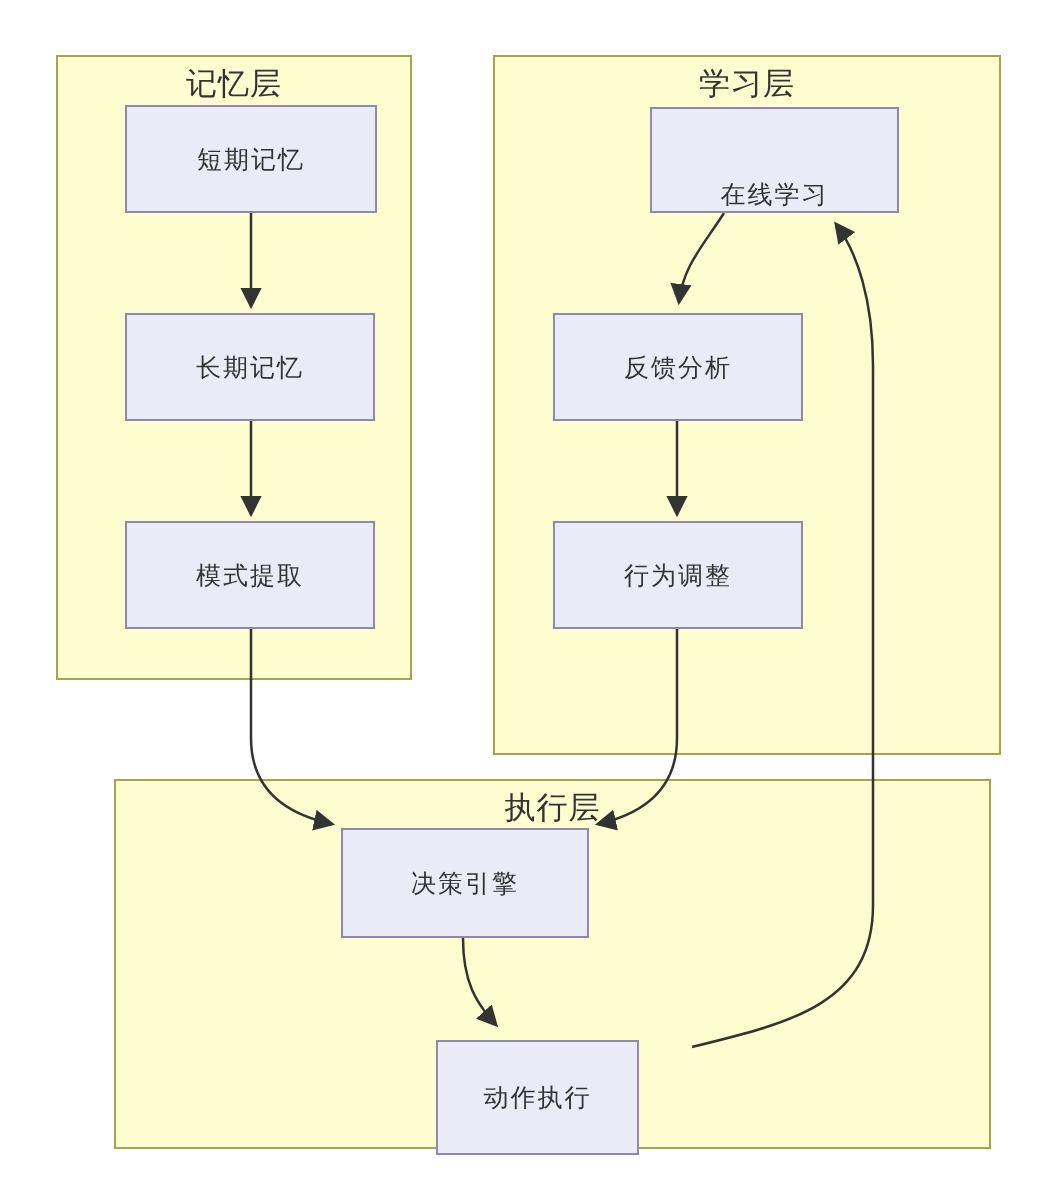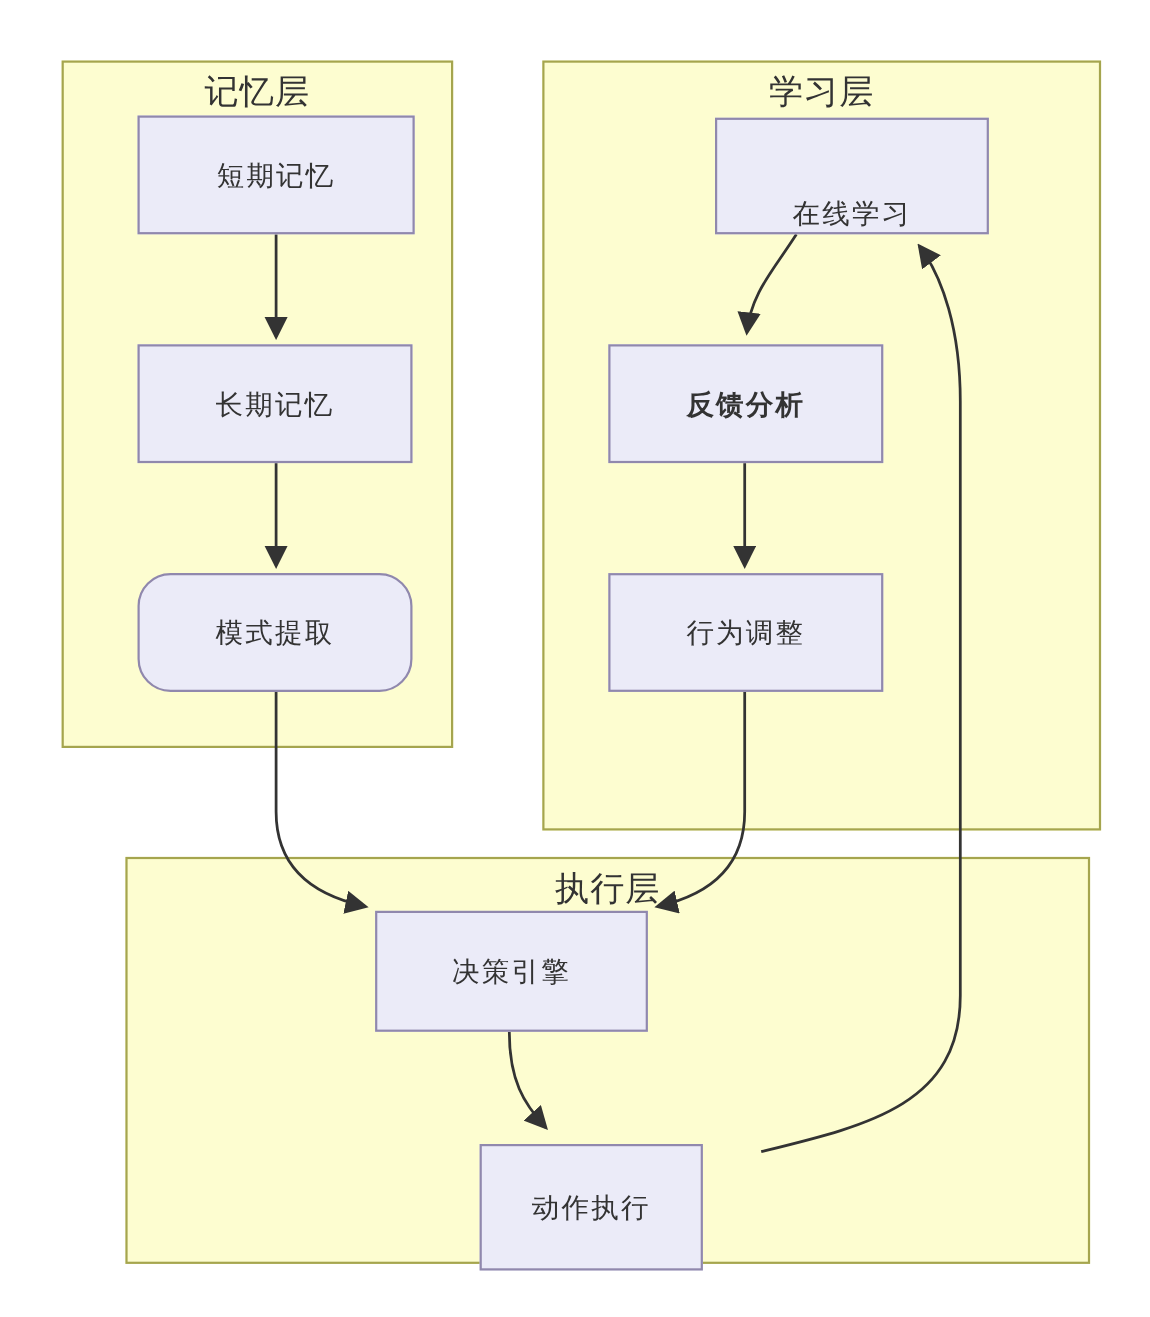--- a/index.html
+++ b/index.html
@@ -55,23 +55,23 @@
   }
 
   
   #cluster-memory    { left: 56px;  top: 55px;  width: 356px; height: 625px; }
   #cluster-learning  { left: 493px; top: 55px;  width: 508px; height: 700px; }
   #cluster-execution { left: 114px; top: 779px; width: 877px; height: 370px; }
 
   
   #node-short-term { left: 125px; top: 105px;  width: 252px; height: 108px; }
   #node-long-term  { left: 125px; top: 313px;  width: 250px; height: 108px; }
-  #node-pattern    { left: 125px; top: 521px;  width: 250px; height: 108px; border-radius: 30px; }
+  #node-pattern    { left: 125px; top: 521px;  width: 250px; height: 108px; }
   #node-online     { left: 650px; top: 107px;  width: 249px; height: 106px; align-items: flex-end; }
-  #node-feedback   { left: 553px; top: 313px;  width: 250px; height: 108px; font-weight: bold; }
+  #node-feedback   { left: 553px; top: 313px;  width: 250px; height: 108px; }
   #node-behavior   { left: 553px; top: 521px;  width: 250px; height: 108px; }
   #node-decision   { left: 341px; top: 828px;  width: 248px; height: 110px; }
   #node-action     { left: 436px; top: 1040px; width: 203px; height: 115px; }
 
   svg.edges {
     position: absolute;
     left: 0; top: 0;
     width: 1045px; height: 1197px;
     pointer-events: none;
   }

